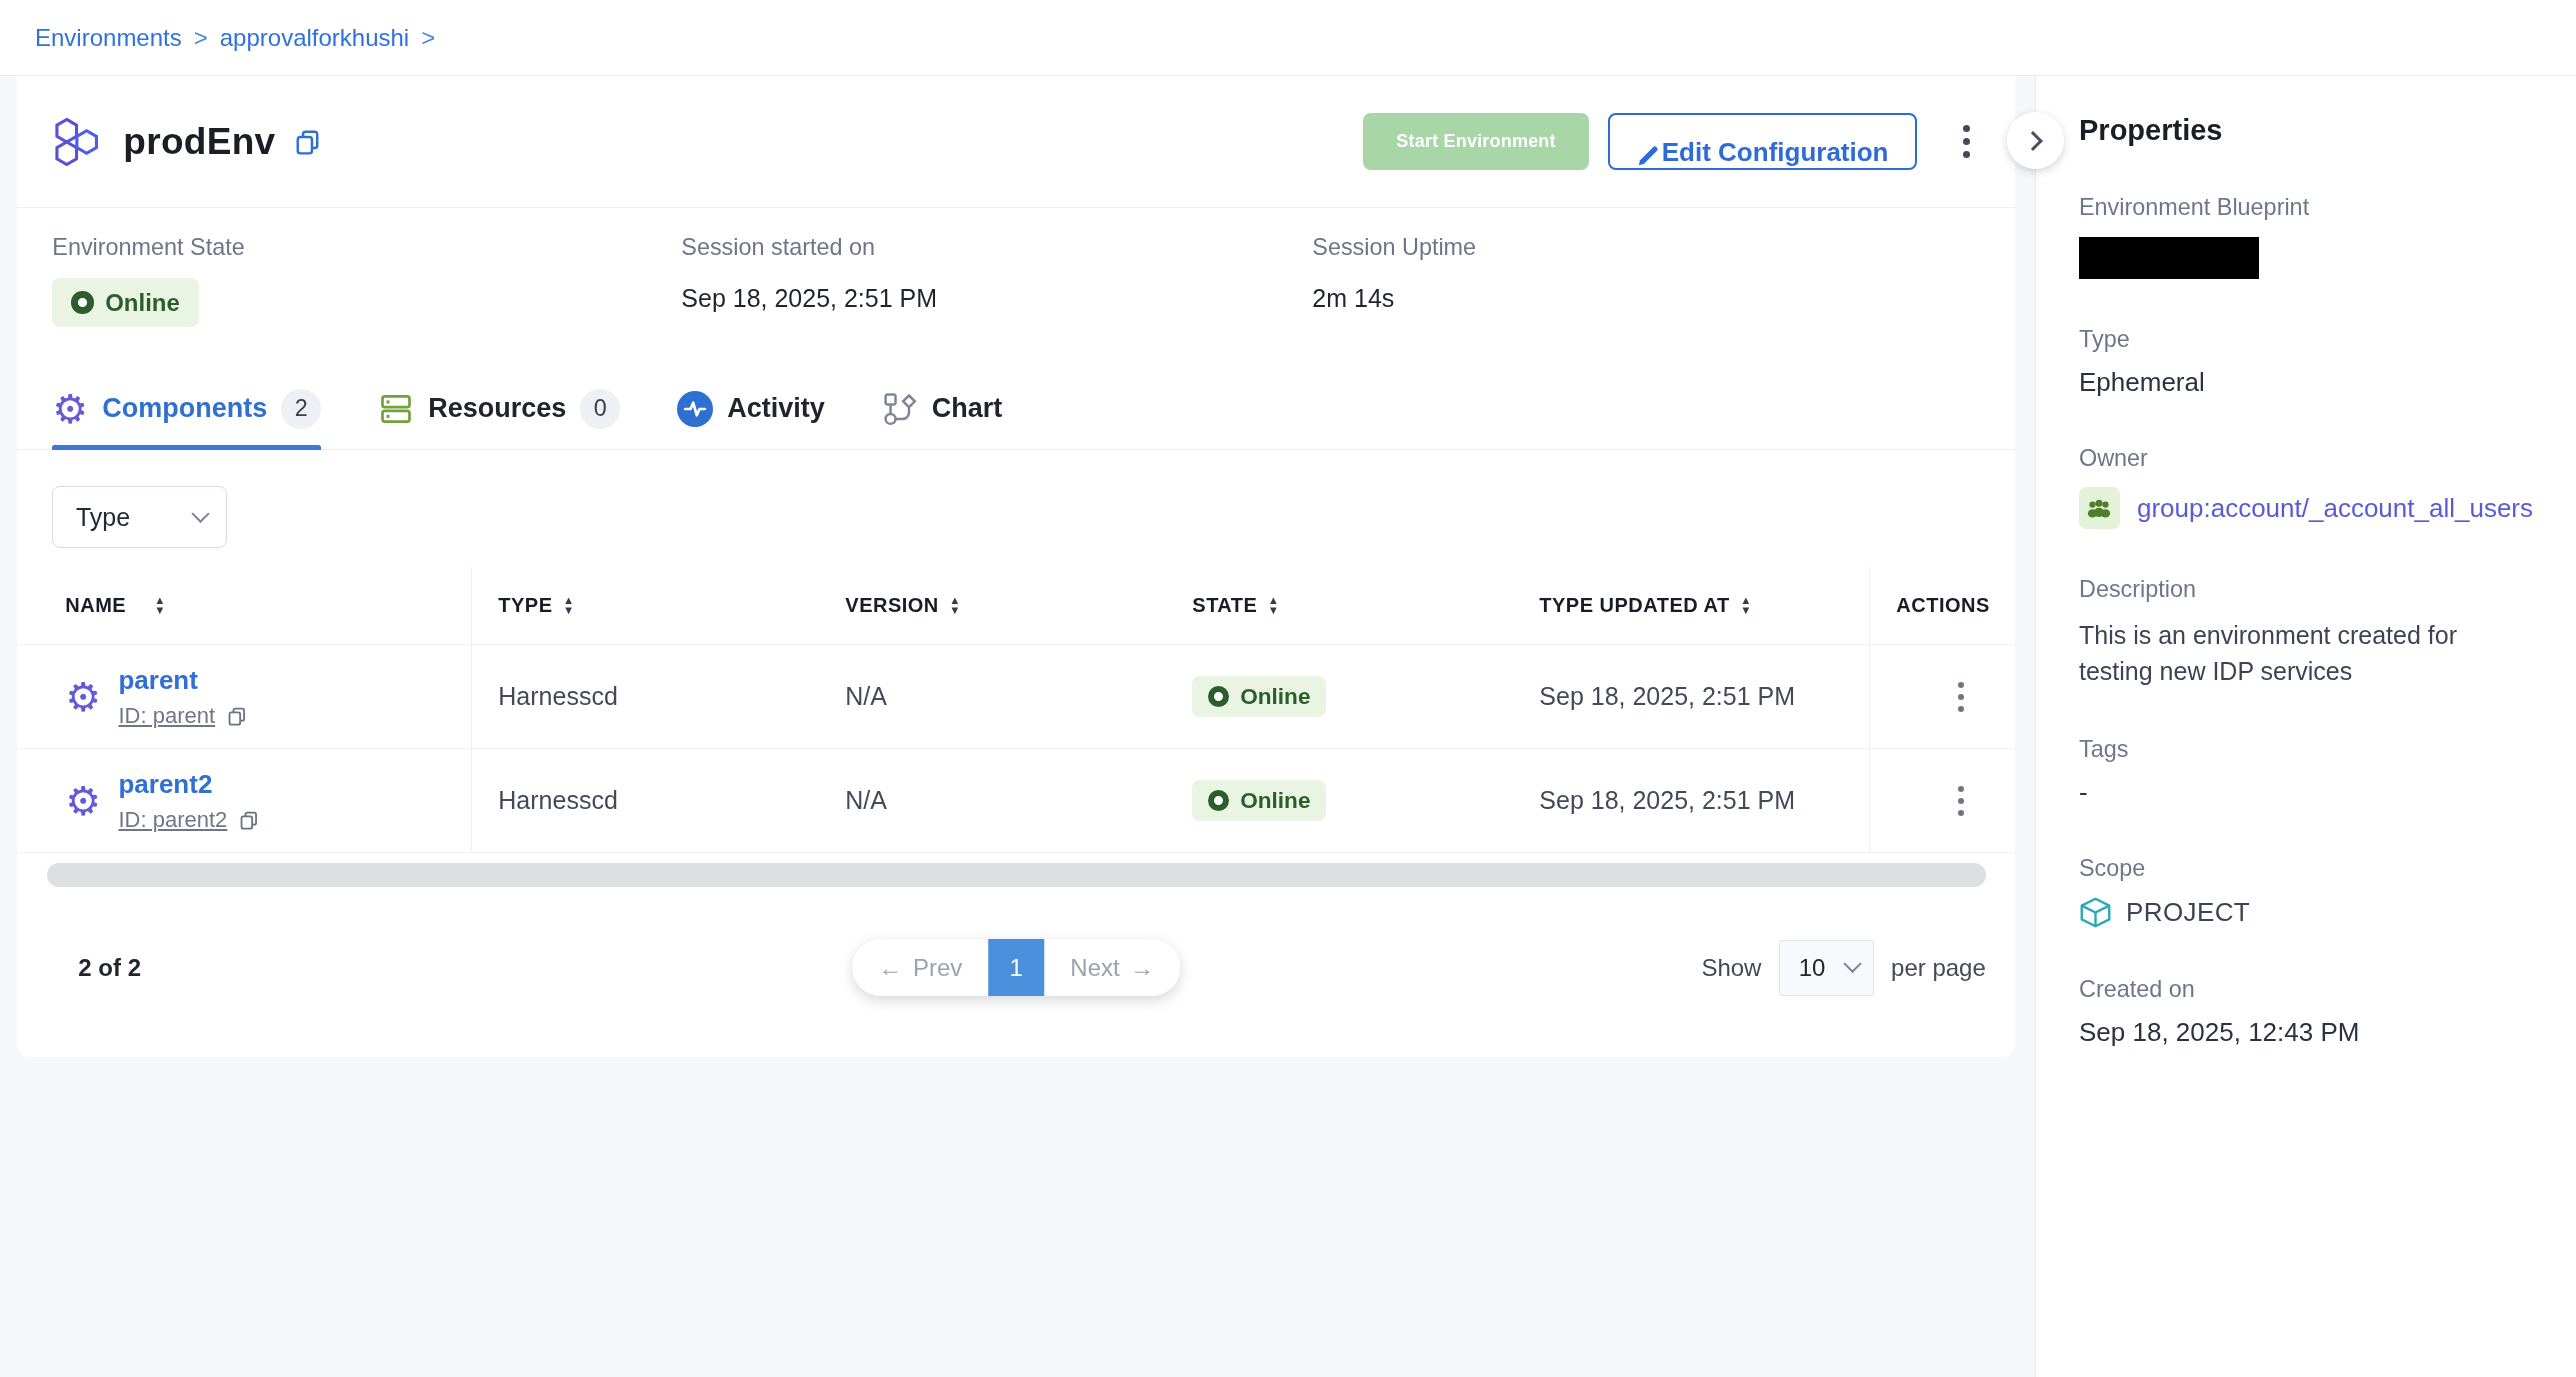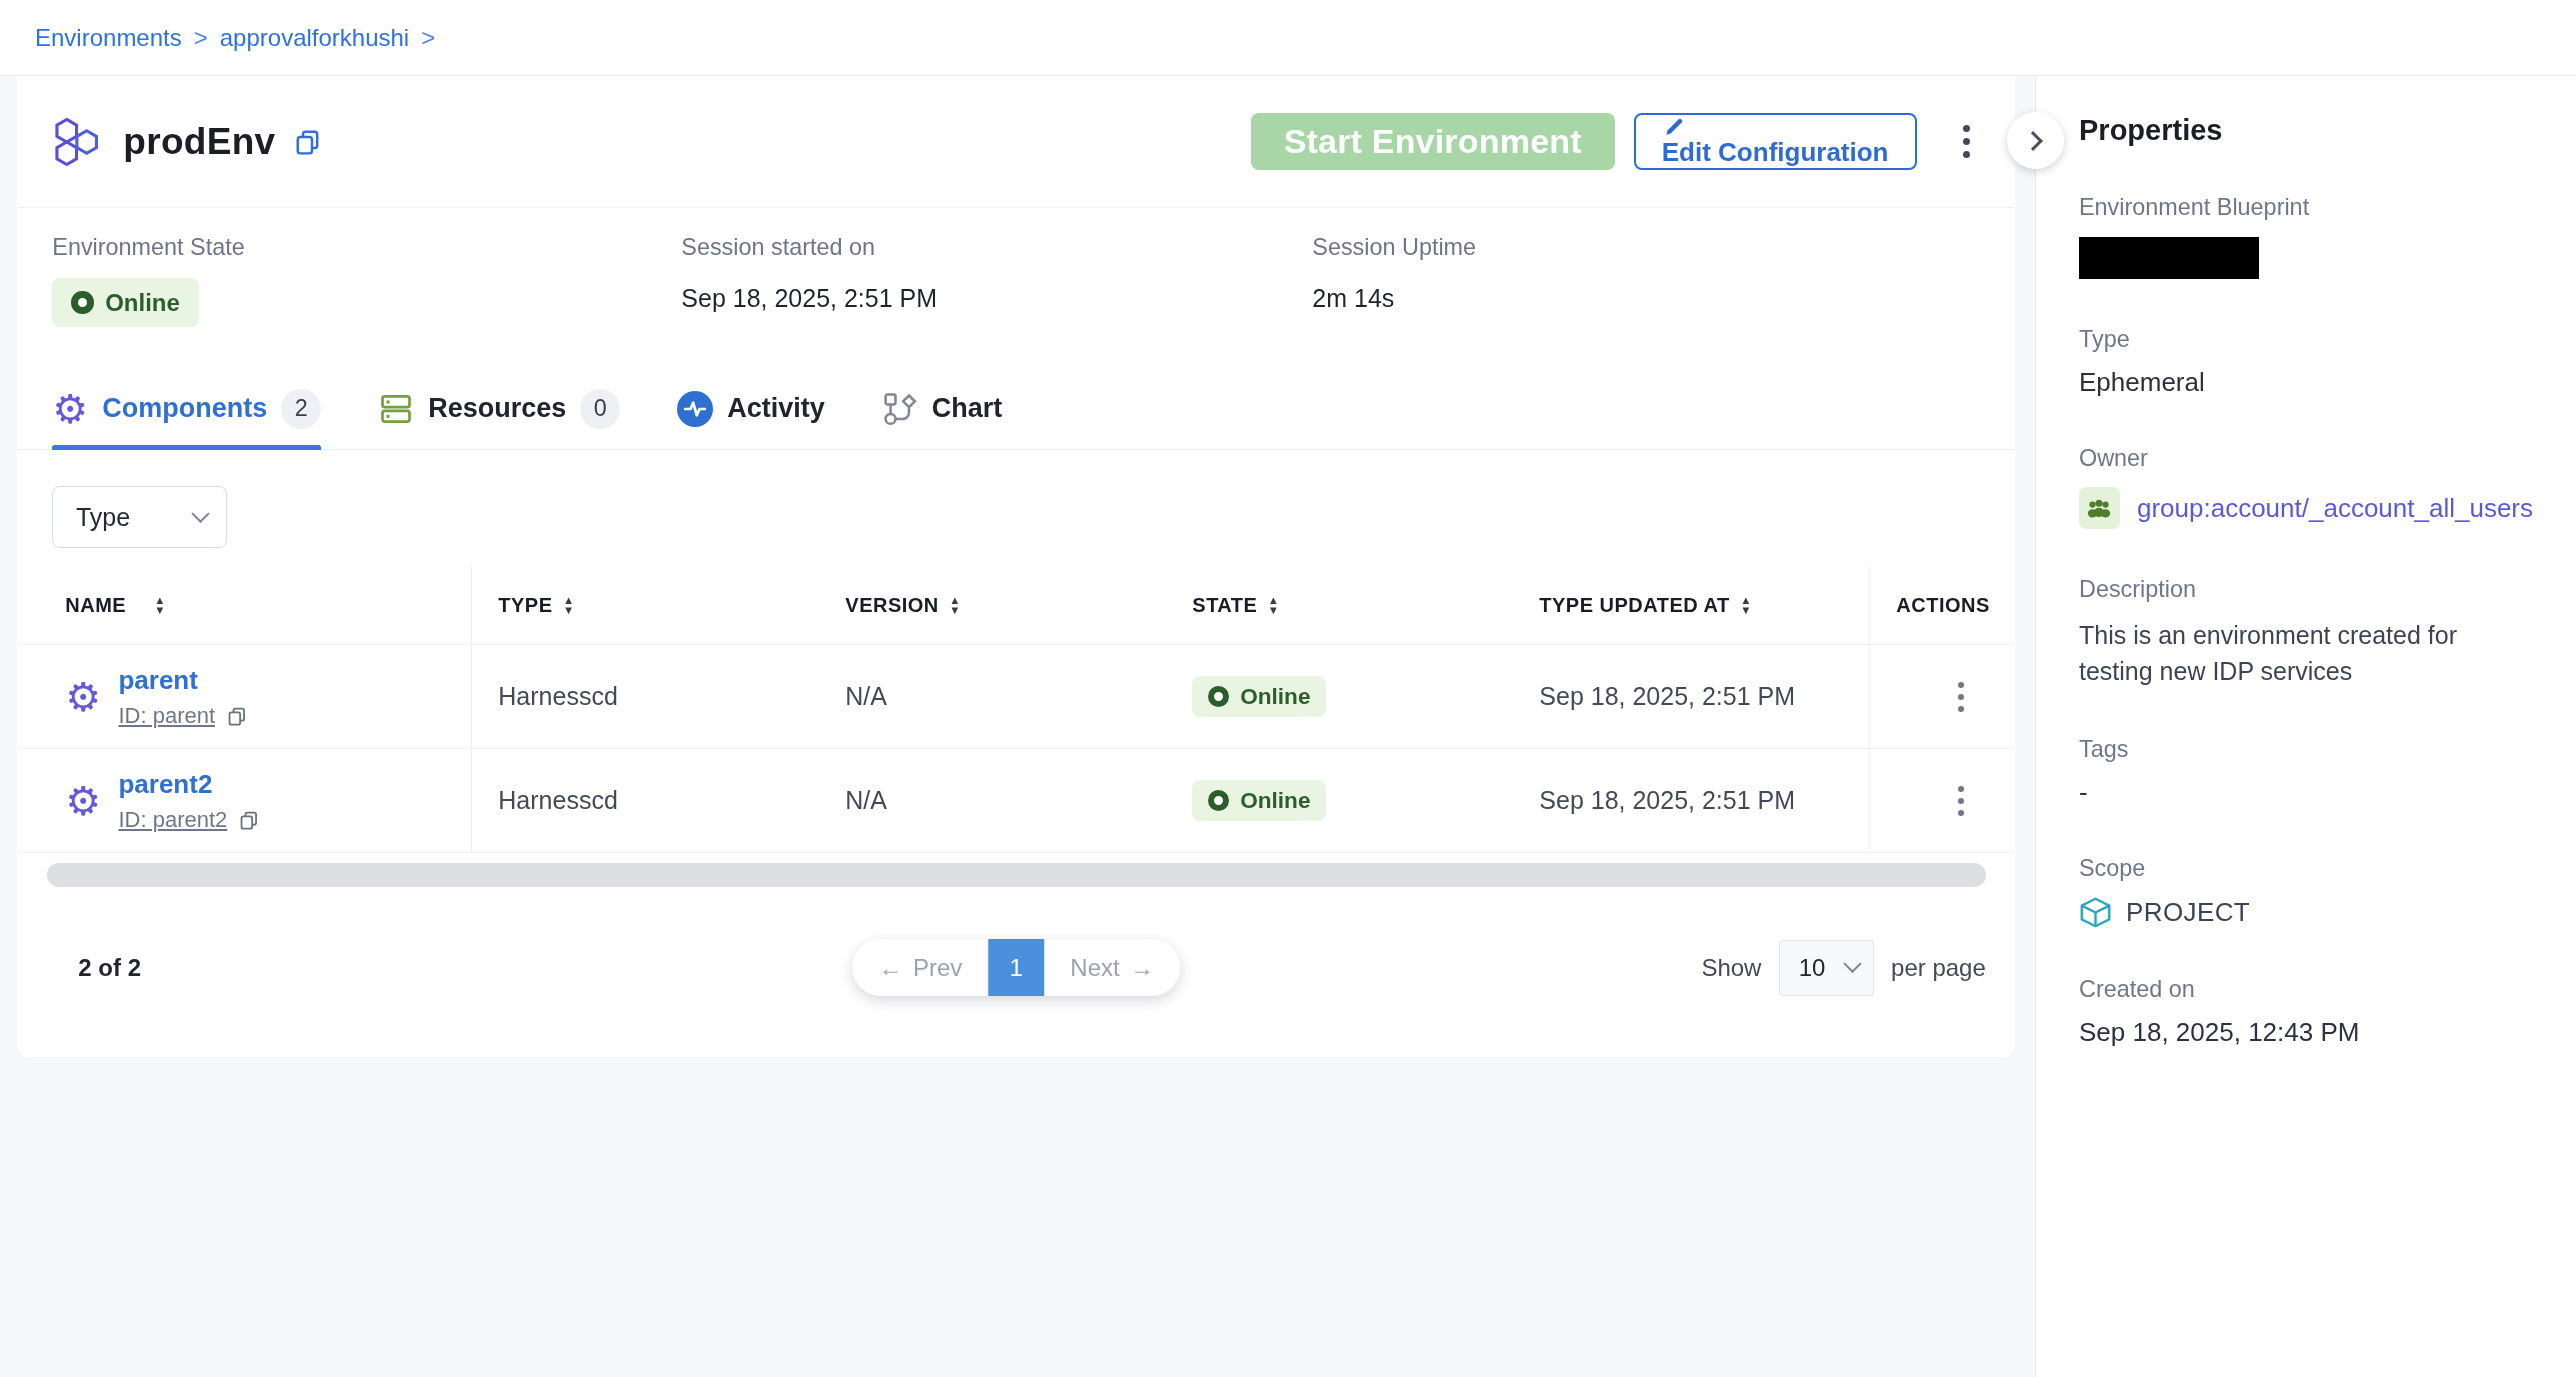--- a/index.html
+++ b/index.html
@@ -32,27 +32,27 @@
   .head-row {
     height:132px; flex:0 0 132px; padding:0 35px;
     display:flex; align-items:center; border-bottom:0.9px solid #eef0f4;
   }
   .env-logo { width:52px; height:52px; flex:0 0 52px; }
   .env-title { font-size:37px; font-weight:bold; color:#1b1e24; margin-left:19px; letter-spacing:0.3px; }
   .copy-btn { margin-left:17.3px; width:29.5px; height:29.5px; background:none; border:none; cursor:pointer; display:flex; }
   .head-spacer { flex:1; }
   .btn-start {
     height:57px; padding:0 33px; border:none; border-radius:7.8px;
-    background:#a8d6a6; color:#fff; font-size:34px; font-weight:bold;
+    background:#a8d6a6; color:#fff; font-size:18px; font-weight:bold;
     font-family:inherit; letter-spacing:0.2px;
   }
   .btn-edit {
     height:57px; padding:0 26px; margin-left:19px; border:2.2px solid #2f6bd6; border-radius:7.8px;
     background:#fff; color:#2f6bd6; font-size:26px; font-weight:bold; font-family:inherit;
-    display:flex; align-items:flex-start; gap:0; cursor:pointer;flex-direction:column;
+    display:flex; align-items:flex-end; gap:0; cursor:pointer;
   }
   .kebab { border:none; background:none; margin-left:36px; padding:10.4px; cursor:pointer;
     display:flex; flex-direction:column; gap:6px; align-items:center; }
   .kebab i { width:7px; height:7px; border-radius:50%; background:#414a5c; }
   .kebab.small i { width:6px; height:6px; background:#6e7686; gap:5.2px; }
 
   
   .info-row { flex:0 0 160px; padding:26px 35px 0 35px; display:flex; }
   .info-col1 { width:629px; } .info-col2 { width:631px; }
   .info-label { font-size:23.4px; color:#6d7587; }

